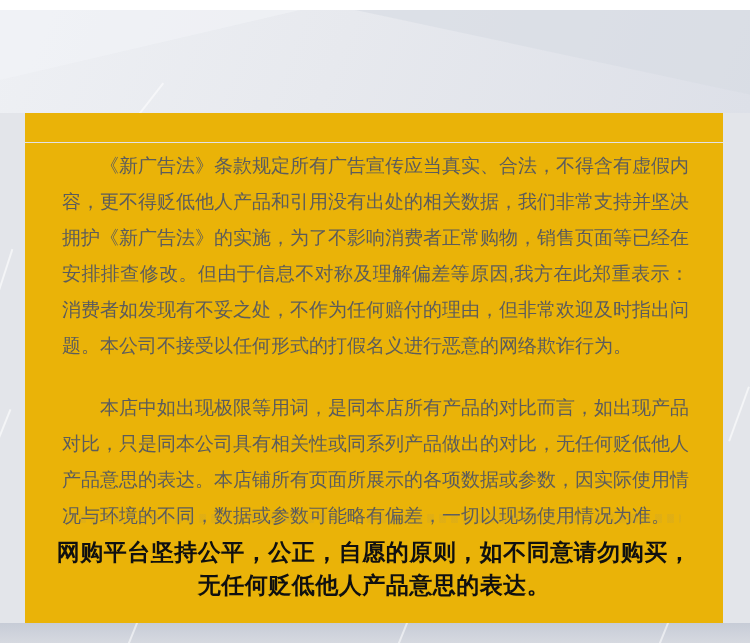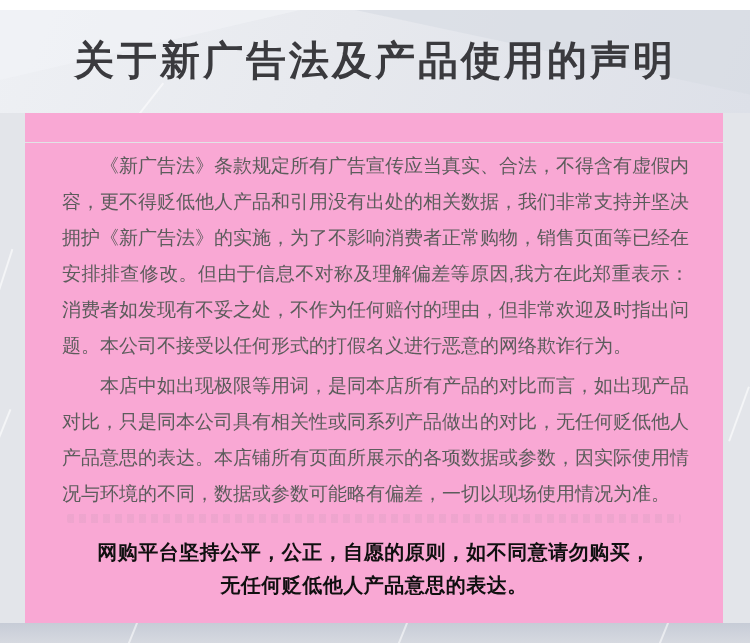--- a/index.html
+++ b/index.html
@@ -72,60 +72,60 @@
       background: rgba(255,255,255,0.6);
     }
     .mm-left-1  { left: 4px;  top: 248px; height: 48px; transform: rotate(18deg); }
     .mm-left-2  { left: 2px;  top: 408px; height: 40px; transform: rotate(22deg); }
     .mm-right-1 { right: 10px; top: 385px; height: 58px; transform: rotate(20deg); }
     
     .card {
       position: absolute;
       left: 25px; top: 113px;
       width: 698px; height: 510px;
-      background: #f9a8d4;
+      background: #eab308;
     }
     .card-seam {
       position: absolute;
       top: 29px; left: 0; right: 0;
       height: 1px;
       background: #e2e3e6;
     }
     .card-content {
       position: absolute;
       top: 35px; left: 37px; right: 34px;
     }
     .statement-paragraph {
       margin: 0;
       font-size: 19px;
       line-height: 36px;
       color: #5c5c5c;
       text-align: justify;
       text-indent: 2em;
     }
     .statement-paragraph + .statement-paragraph {
-      margin-top: 4px;
+      margin-top: 26px;
     }
     .ghost-artifact {
       position: absolute;
       top: 401px; left: 42px; right: 42px;
       height: 9px;
       background: repeating-linear-gradient(
         90deg,
         rgba(125,130,140,0.16) 0px, rgba(125,130,140,0.16) 7px,
         rgba(125,130,140,0.0) 7px, rgba(125,130,140,0.0) 12px
       );
       opacity: 0.55;
       border-radius: 2px;
     }
     .purchase-notice {
       position: absolute;
       top: 423px; left: 0; right: 0;
       text-align: center;
-      font-size: 20px;
+      font-size: 23px;
       line-height: 33px;
       font-weight: 700;
       color: #101010;
       letter-spacing: 0.5px;
     }
     
     .bottom-strip {
       position: absolute;
       bottom: 0; left: 0; right: 0;
       height: 20px;
@@ -147,21 +147,20 @@
 <body>
 
 <div class="page">
 
   <div class="top-strip"></div>
 
   <div class="header">
     <div class="facet-right"></div>
     <div class="facet-left"></div>
     <div class="facet-line"></div>
-    <div class="page-title">关于新广告法及产品使用的声明</div>
   </div>
 
   <div class="margin-mark mm-left-1"></div>
   <div class="margin-mark mm-left-2"></div>
   <div class="margin-mark mm-right-1"></div>
 
   <div class="card">
     <div class="card-seam"></div>
 
     <div class="card-content">

